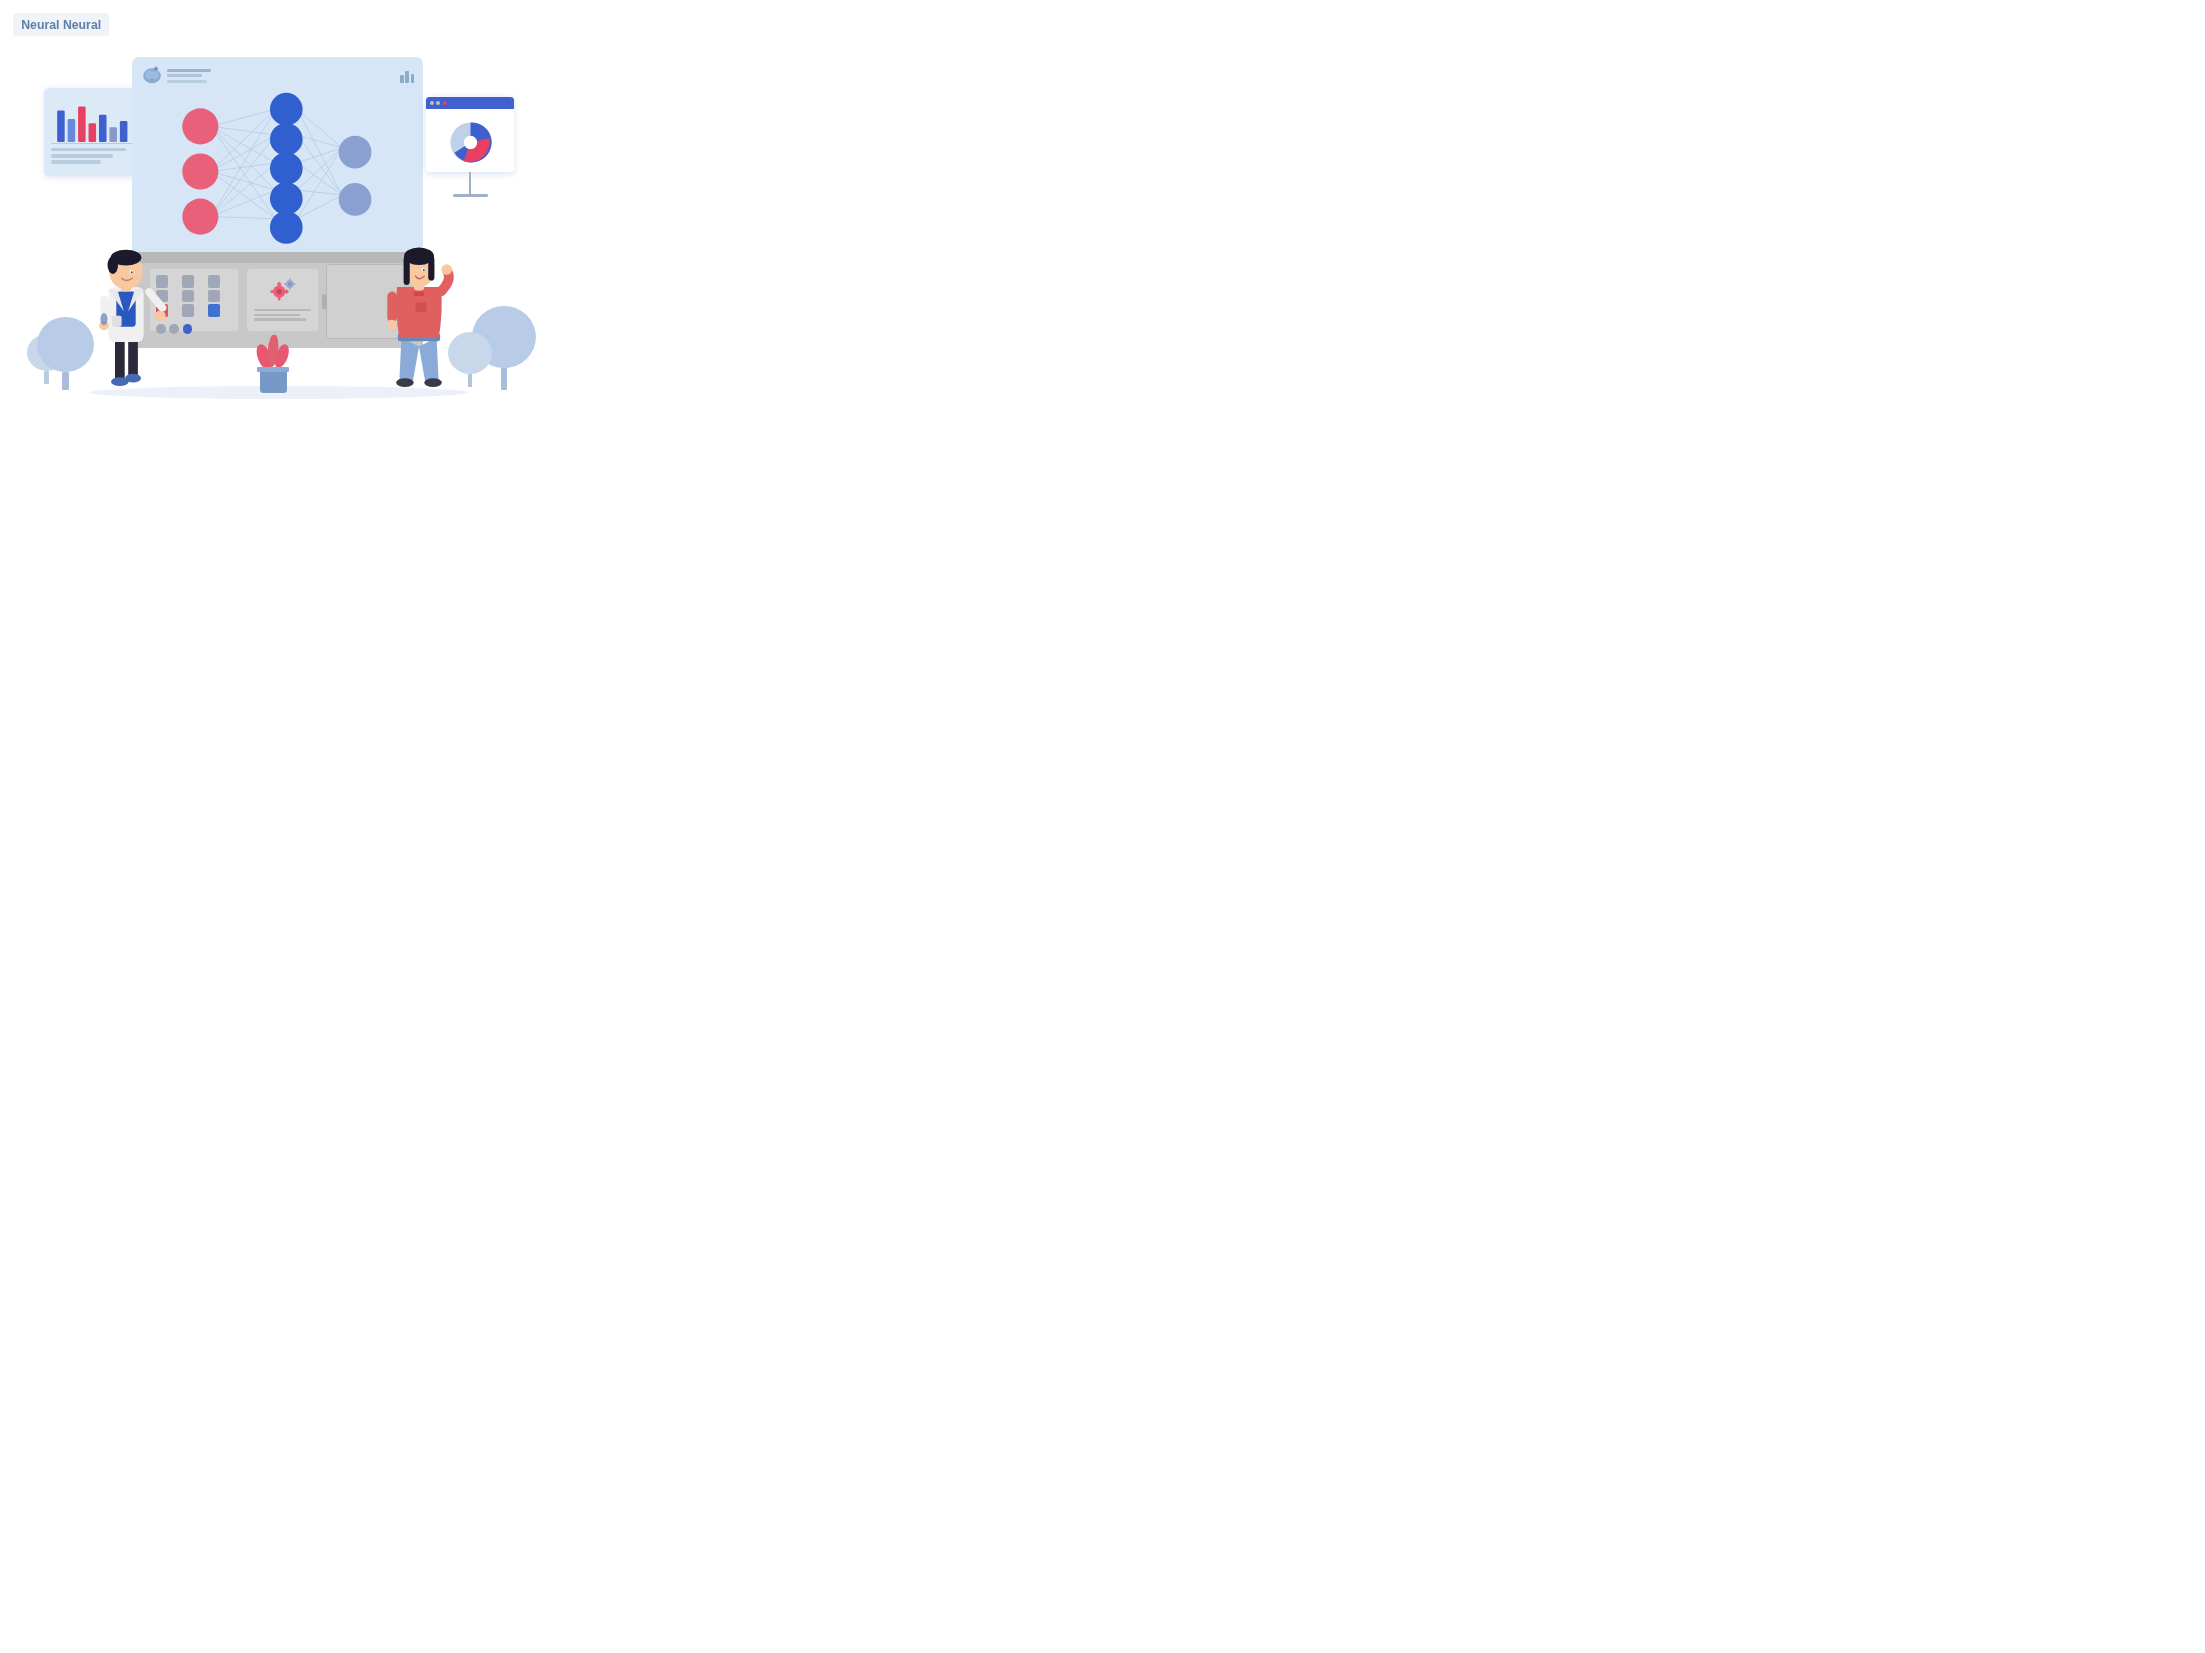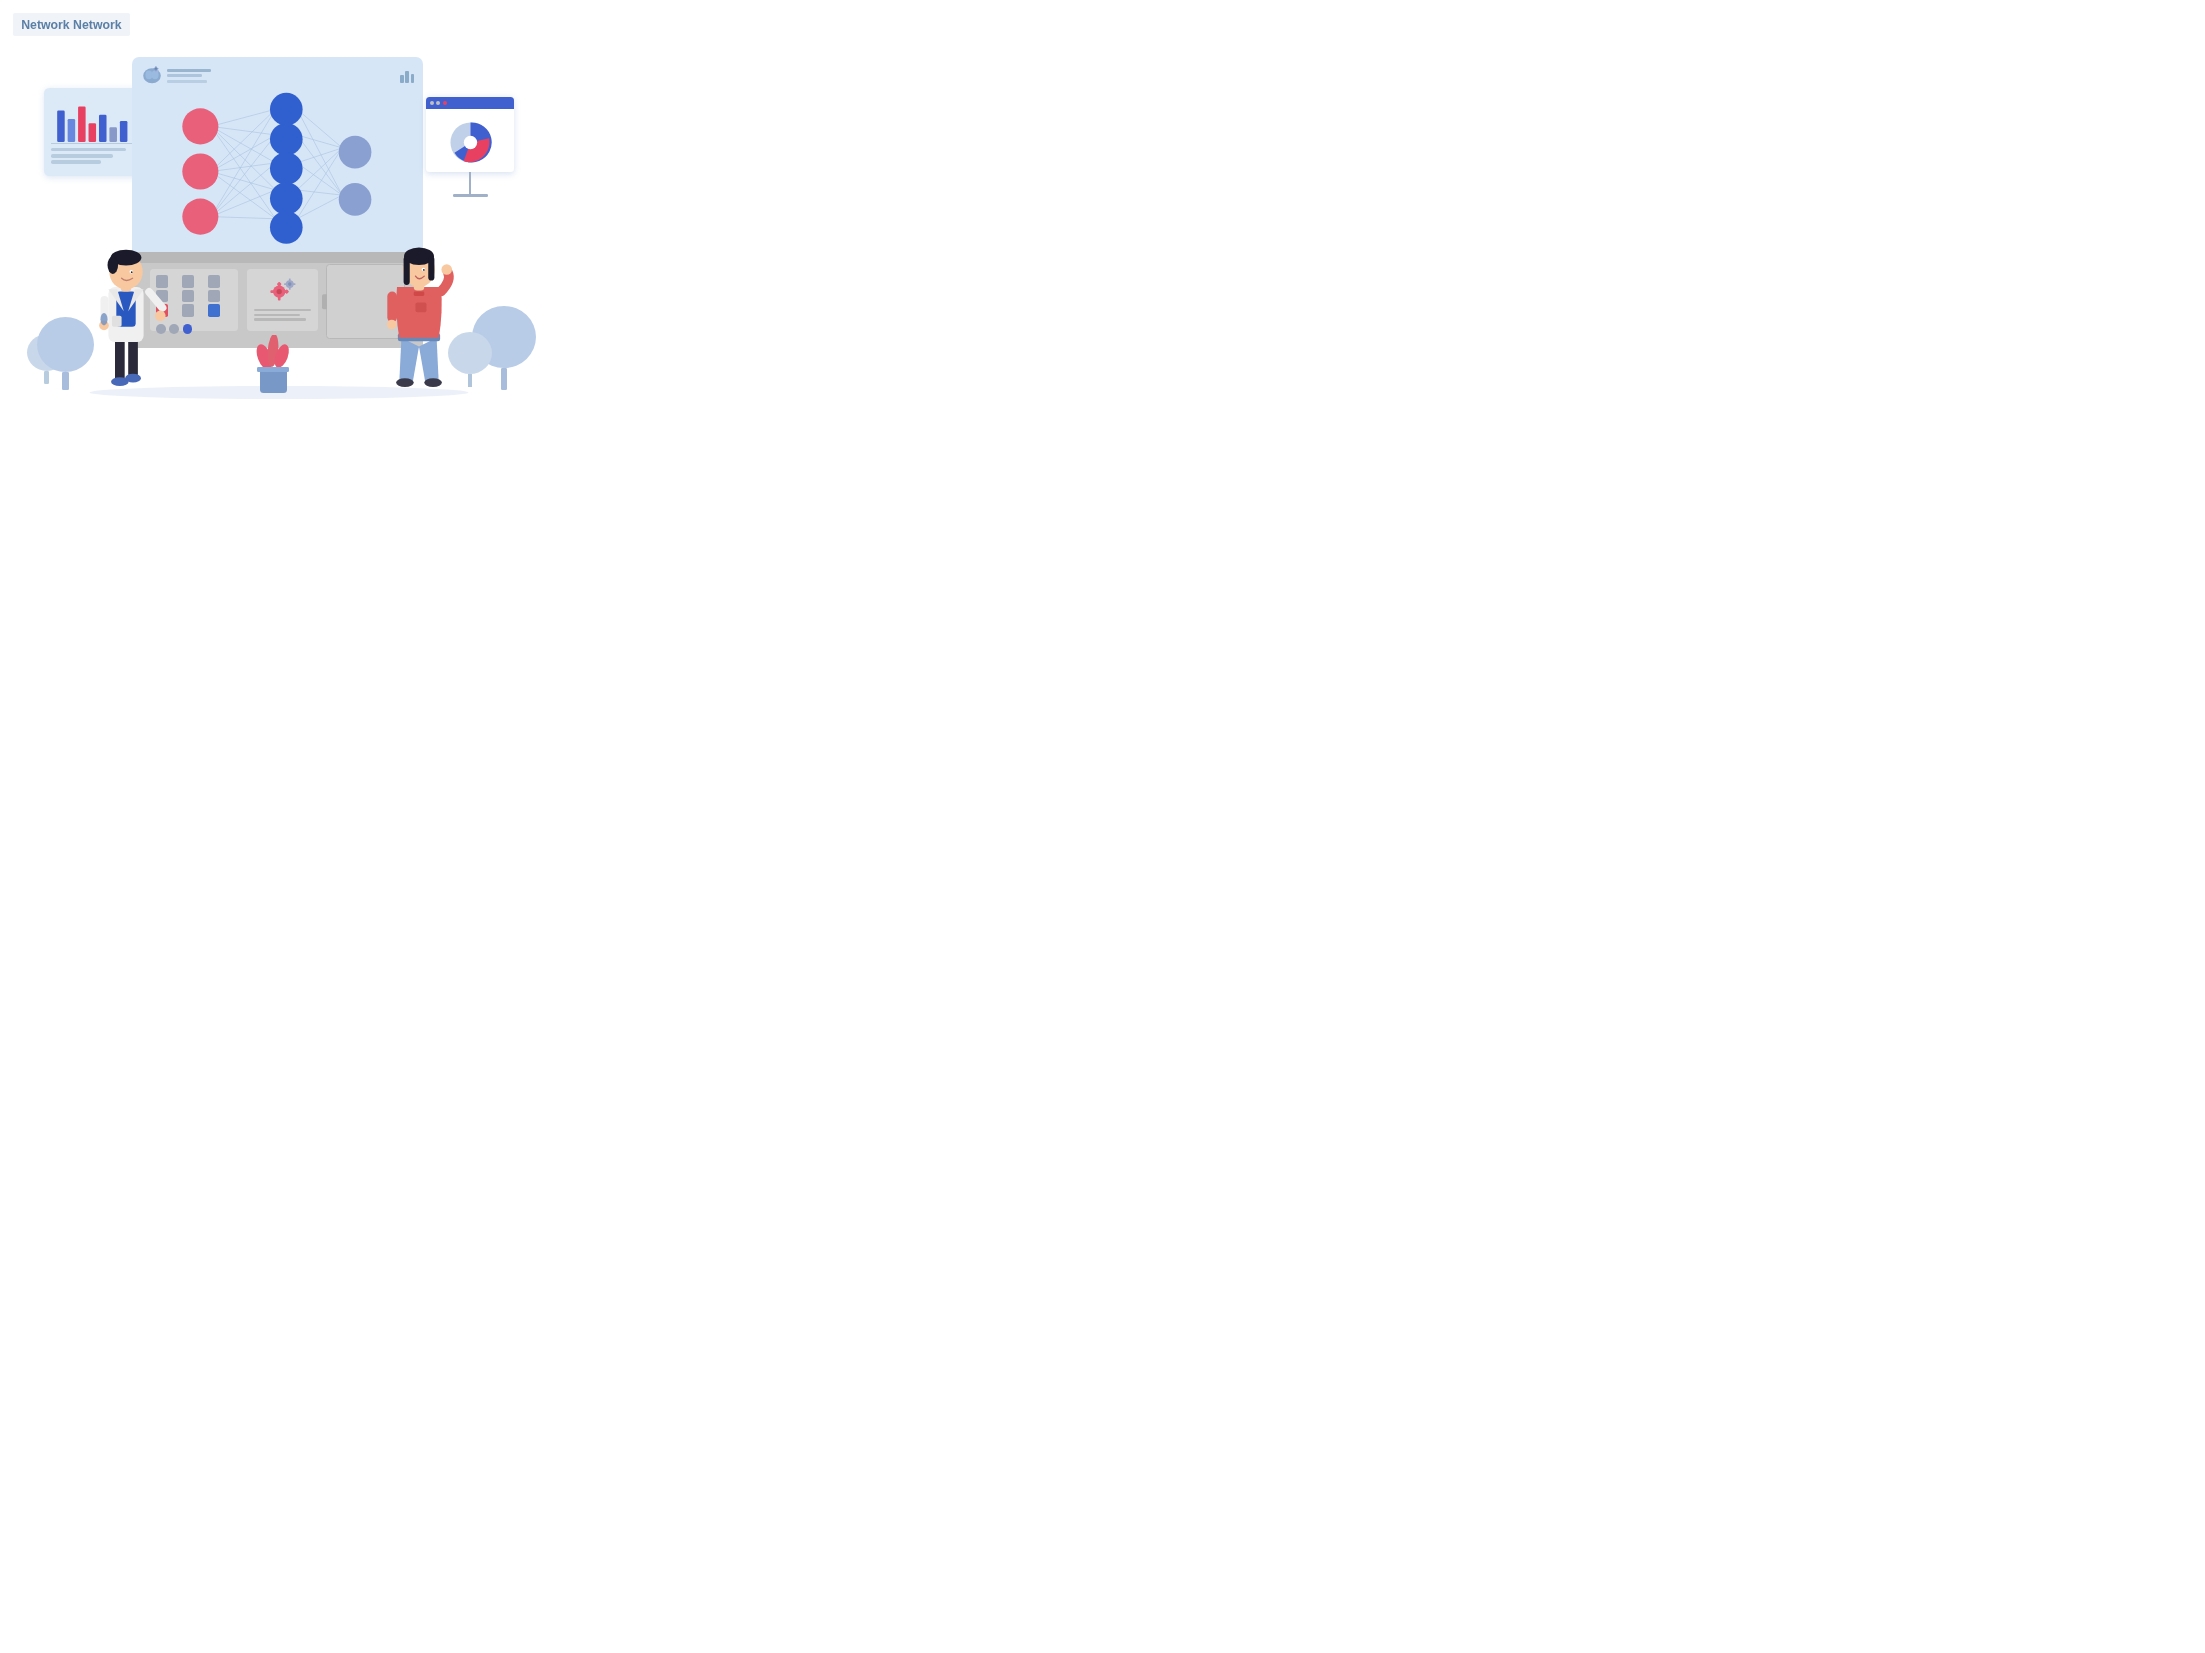--- a/index.html
+++ b/index.html
@@ -336,21 +336,21 @@
       background: rgba(180,200,230,0.25);
       border-radius: 50%;
     }
   </style>
 </head>
 <body>
 
 <div class="illustration">
 
   <div class="title-box">
-    <span class="title-text">Network Network</span>
+    <span class="title-text">Neural Neural</span>
   </div>
 
   <div class="bottom-ellipse"></div>
 
   <div class="tree tree-left-small">
     <div class="tree-canopy" style="width:40px;height:37px;background:#c8d8ea;border-radius:50%;"></div>
     <div class="tree-trunk" style="width:4.9px;height:13.2px;background:#b8ccdf;margin:0 auto;"></div>
   </div>
   <div class="tree tree-left-large" style="bottom:29px;left:37px;">
     <div class="tree-canopy" style="width:57px;height:55px;background:#b8cce8;border-radius:50%;"></div>

